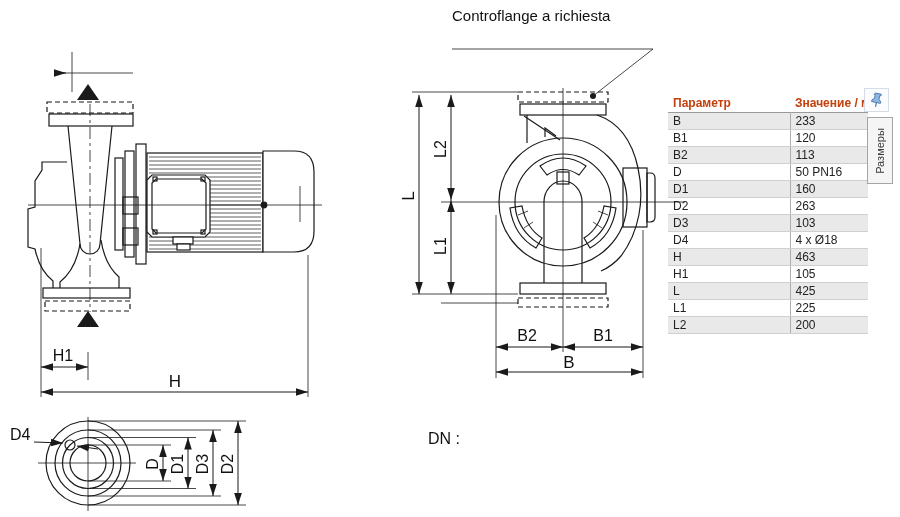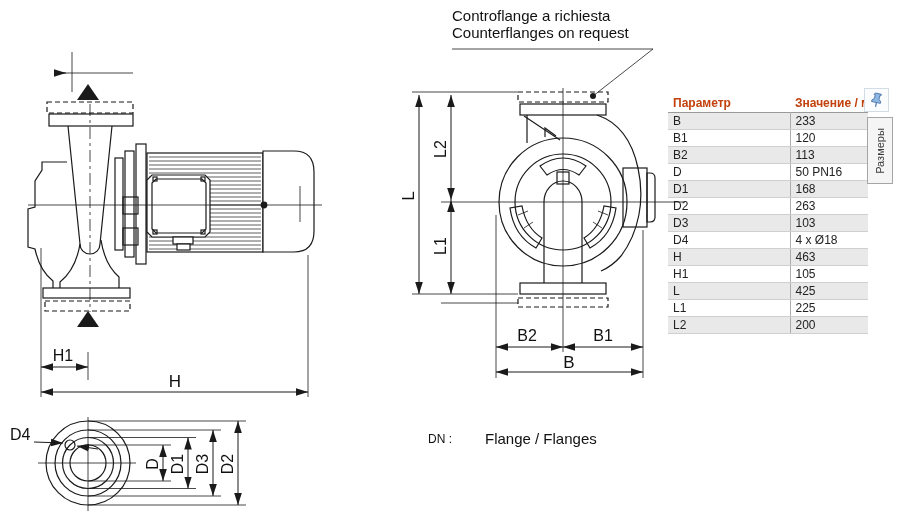--- a/index.html
+++ b/index.html
@@ -13,21 +13,21 @@
   .dashed{stroke-dasharray:5,3;}
   .cline{stroke-dasharray:12,4,3,4;}
   .solidfill{fill:#1a1a1a;stroke:none;}
   .whitefill{fill:#fff;stroke:#1a1a1a;stroke-width:1.2;}
   .dimtext{font-size:16px;}
   .dimtext-lg{font-size:17px;}
 
   .note{position:absolute;left:452px;top:7px;font-size:15px;line-height:17px;white-space:nowrap;}
   .legend{position:absolute;left:428px;top:428px;font-size:15px;line-height:22px;}
   .legend-row{display:flex;}
-  .legend-key{width:57px;font-size:12px;}
+  .legend-key{width:57px;font-size:16px;}
 
   .panel-table{position:absolute;left:668px;top:96px;width:200px;overflow:hidden;
                border-collapse:collapse;table-layout:fixed;font-size:12px;color:#222;}
   .panel-table th{font-weight:bold;text-align:left;padding:0 0 2px 5px;height:14px;
                   white-space:nowrap;overflow:hidden;color:#c2410c;}
   .panel-table td{padding:0 0 0 5px;height:16px;border-bottom:1px solid #cfcfcf;
                   white-space:nowrap;overflow:hidden;}
   .panel-table col.c1{width:122px;}
   .panel-table col.c2{width:78px;}
   .panel-table tbody{border-top:1px solid #9a9a9a;}
@@ -222,27 +222,25 @@
     <line class="dim" x1="238" y1="421" x2="238" y2="505" marker-start="url(#ah)" marker-end="url(#ah)"></line>
     <text class="dimtext" x="158" y="464" text-anchor="middle" transform="rotate(-90 158 464)">D</text>
     <text class="dimtext" x="183" y="464" text-anchor="middle" transform="rotate(-90 183 464)">D1</text>
     <text class="dimtext" x="208" y="464" text-anchor="middle" transform="rotate(-90 208 464)">D3</text>
     <text class="dimtext" x="233" y="464" text-anchor="middle" transform="rotate(-90 233 464)">D2</text>
   </g>
 </svg>
 
 <div class="note">
   <div>Controflange a richiesta</div>
-  <div>Counterflanges on request</div>
 </div>
 
 <div class="legend">
   <div class="legend-row">
     <span class="legend-key">DN :</span>
-    <span>Flange / Flanges</span>
   </div>
 </div>
 
 <table class="panel-table">
   <colgroup>
       <col class="c1">
       <col class="c2">
     </colgroup>
   <thead>
     <tr>
@@ -262,21 +260,21 @@
       <tr class="alt">
         <td>B2</td>
         <td>113</td>
       </tr>
       <tr>
         <td>D</td>
         <td>50 PN16</td>
       </tr>
       <tr class="alt">
         <td>D1</td>
-        <td>168</td>
+        <td>160</td>
       </tr>
       <tr>
         <td>D2</td>
         <td>263</td>
       </tr>
       <tr class="alt">
         <td>D3</td>
         <td>103</td>
       </tr>
       <tr>

